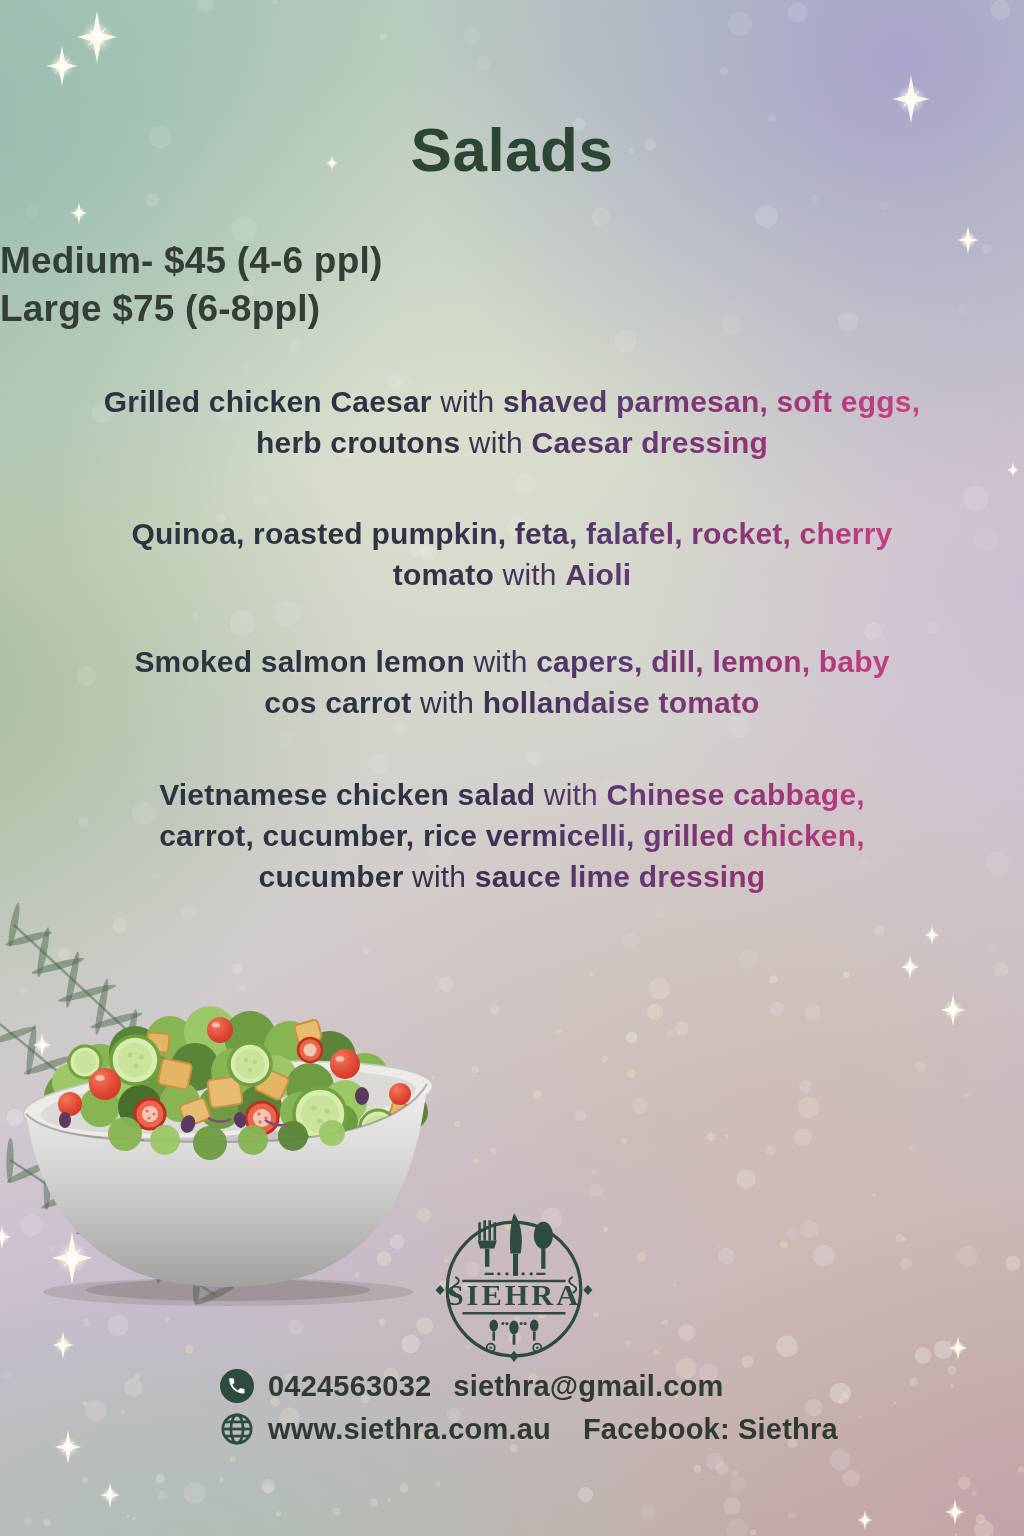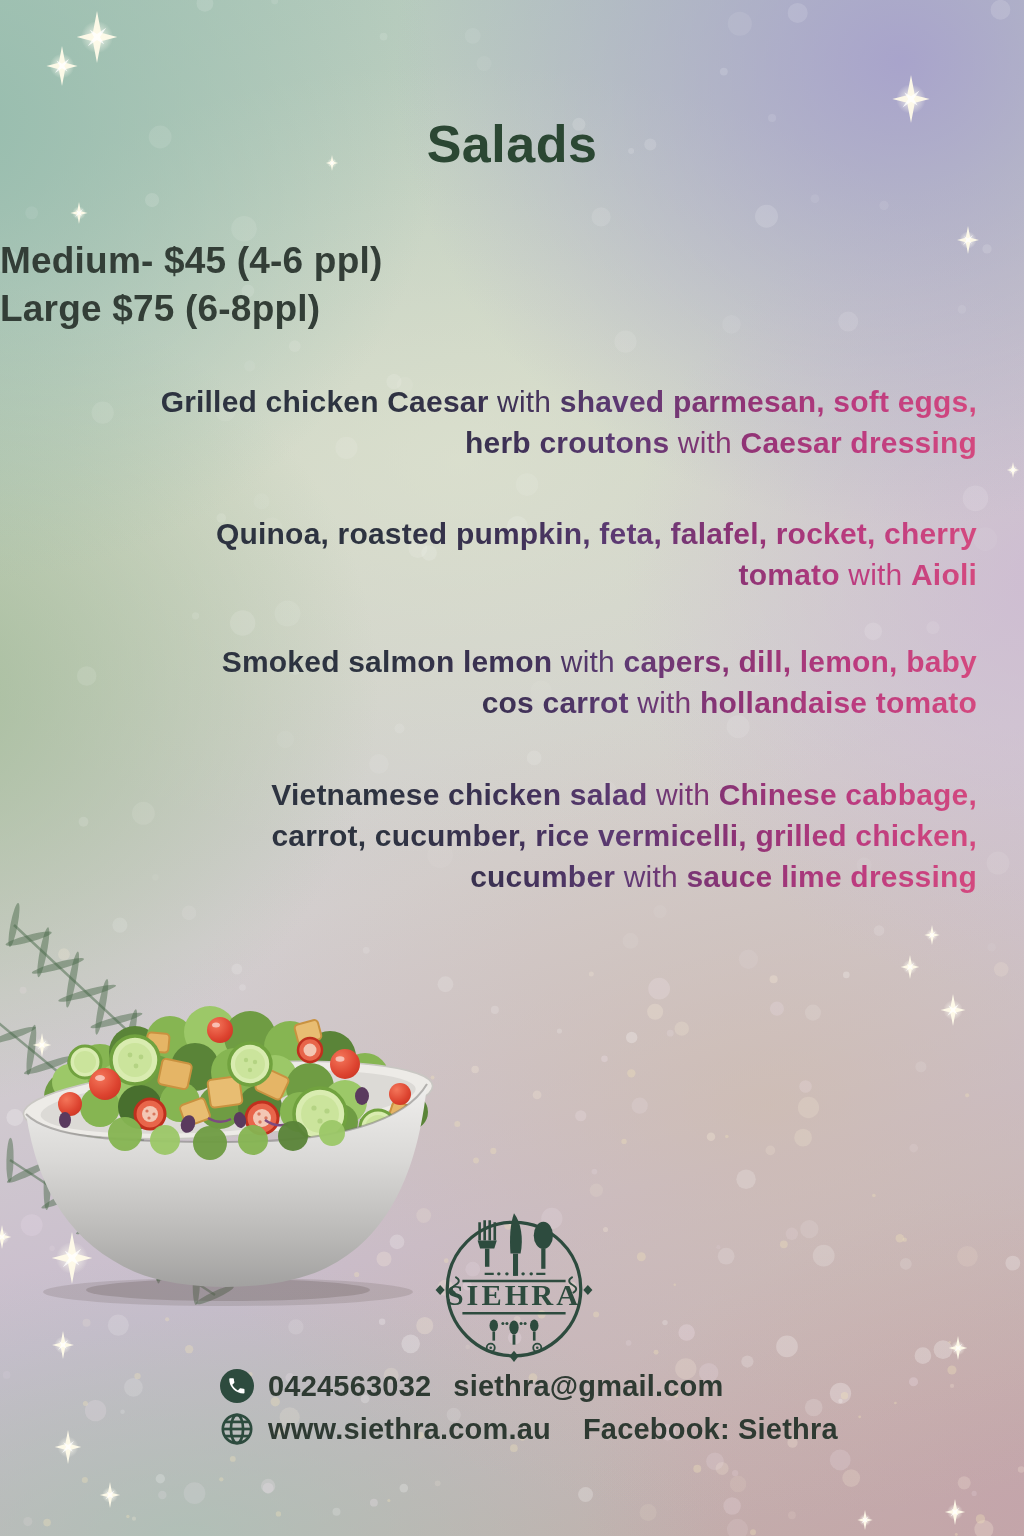--- a/index.html
+++ b/index.html
@@ -22,30 +22,30 @@
       linear-gradient(165deg,#b2cabc 0%,#ccd3c4 30%,#d3cfd0 55%,#c9bccd 75%,#c2aca3 100%);
   }
   svg.layer{position:absolute;left:0;top:0;pointer-events:none;}
   #deco{z-index:1;}
   #bowl{position:absolute;left:10px;top:992px;z-index:2;pointer-events:none;}
   #stars{z-index:3;}
   .content{position:absolute;left:0;top:0;width:100%;height:100%;z-index:4;}
 
   .title{
     position:absolute;top:114px;left:0;width:100%;margin:0;
-    text-align:center;font-size:52px;font-weight:700;letter-spacing:.5px;
+    text-align:center;font-size:62px;font-weight:700;letter-spacing:.5px;
     color:#2b4733;
   }
   .sizes{
     position:absolute;top:237px;left:0;width:100%;
     text-align:left;font-size:37px;font-weight:700;line-height:48px;
     color:#333e37;letter-spacing:.2px;
   }
   .item{
-    position:absolute;left:47px;width:930px;text-align:right;
+    position:absolute;left:47px;width:930px;text-align:center;
     font-size:30px;line-height:41px;font-weight:700;letter-spacing:.2px;
     color:#43305c;
   }
   @supports (-webkit-background-clip:text){
     .item{
       background:linear-gradient(90deg,#2d3340 0%,#2d3340 36%,#3e3156 50%,#5e3a74 62%,#8c3375 74%,#bc3b7f 87%,#d4497f 100%);
       -webkit-background-clip:text;background-clip:text;
       -webkit-text-fill-color:transparent;color:transparent;
     }
   }

